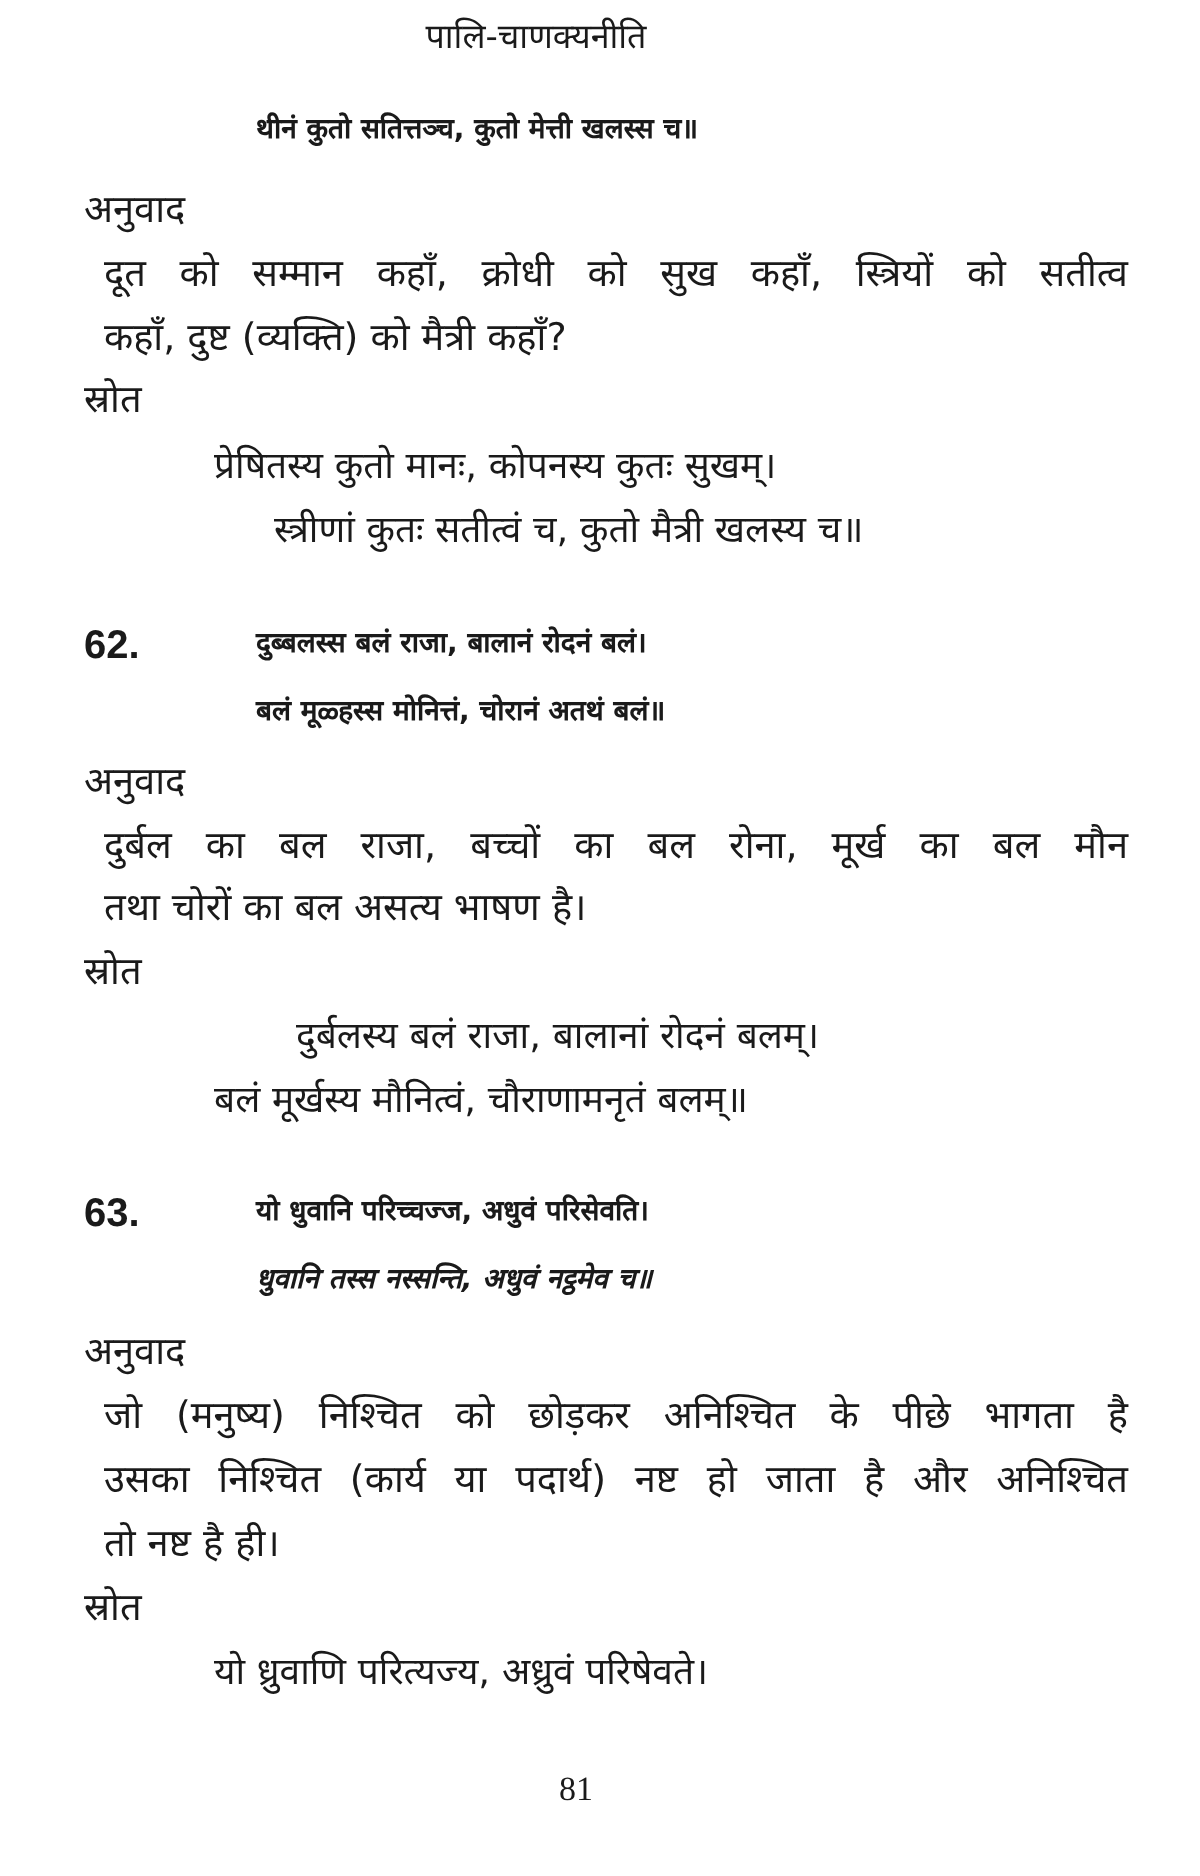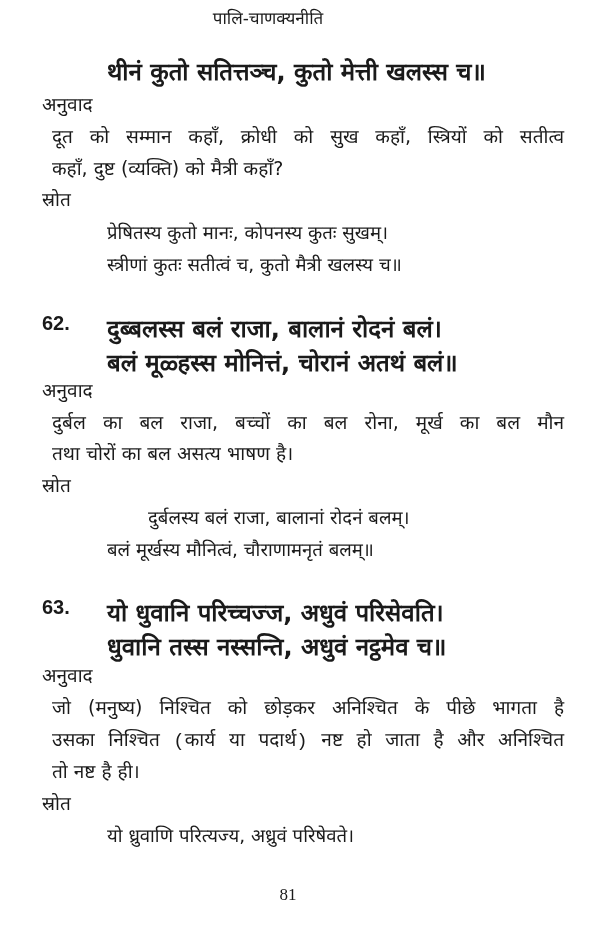--- a/index.html
+++ b/index.html
@@ -3,56 +3,56 @@
   <meta charset="utf-8">
   <style>
     html, body { margin: 0; padding: 0; background: #ffffff; }
     body {
       width: 600px; height: 938px; position: relative; overflow: hidden;
       color: #1a1a1a;
       font-family: "DejaVu Sans", "Liberation Sans", sans-serif;
     }
     .line { position: absolute; white-space: nowrap; }
     .header { top: 6px; left: 0; width: 536px; text-align: center; font-size: 17px; }
-    .verse { font-weight: bold; font-size: 24px; }
+    .verse { font-weight: bold; font-size: 14px; margin-left: 21px; }
     .label { font-size: 19px; left: 42px; }
     .prose { font-size: 19px; left: 42px; width: 512px; margin-left: 10px; }
     .justify { text-align: justify; text-align-last: justify; }
     .src { font-size: 18.5px; left: 107px; }
     .num { font-weight: bold; font-size: 20px; left: 42px; font-family: Liberation Sans, sans-serif; }
     .pagenum { top: 885px; left: 0; width: 576px; text-align: center; font-size: 17px; font-family: "Liberation Serif", "DejaVu Serif", serif; }
   </style>
 </head>
 <body>
 
 <div>
   <div class="line header">पालि-चाणक्यनीति</div>
 
   <div class="line verse" style="top:54px;left:107px;">थीनं कुतो सतित्तञ्च, कुतो मेत्ती खलस्स च॥</div>
   <div class="line label" style="top:91px;">अनुवाद</div>
   <div class="line prose justify" style="top:123px;">दूत को सम्मान कहाँ, क्रोधी को सुख कहाँ, स्त्रियों को सतीत्व</div>
   <div class="line prose" style="top:155px;">कहाँ, दुष्ट (व्यक्ति) को मैत्री कहाँ?</div>
   <div class="line label" style="top:186px;">स्रोत</div>
   <div class="line src" style="top:219px;">प्रेषितस्य कुतो मानः, कोपनस्य कुतः सुखम्।</div>
-  <div class="line src" style="top:251px;">स्त्रीणां कुतः सतीत्वं च, कुतो मैत्री खलस्य च॥</div>
+  <div class="line src" style="top:251px;margin-left:30px;">स्त्रीणां कुतः सतीत्वं च, कुतो मैत्री खलस्य च॥</div>
 
   <div class="line num" style="top:312px;">62.</div>
   <div class="line verse" style="top:311px;left:107px;">दुब्बलस्स बलं राजा, बालानं रोदनं बलं।</div>
   <div class="line verse" style="top:345px;left:107px;">बलं मूळ्हस्स मोनित्तं, चोरानं अतथं बलं॥</div>
   <div class="line label" style="top:377px;">अनुवाद</div>
   <div class="line prose justify" style="top:409px;">दुर्बल का बल राजा, बच्चों का बल रोना, मूर्ख का बल मौन</div>
   <div class="line prose" style="top:440px;">तथा चोरों का बल असत्य भाषण है।</div>
   <div class="line label" style="top:472px;">स्रोत</div>
   <div class="line src" style="top:504px;margin-left:41px;">दुर्बलस्य बलं राजा, बालानां रोदनं बलम्।</div>
   <div class="line src" style="top:536px;">बलं मूर्खस्य मौनित्वं, चौराणामनृतं बलम्॥</div>
 
   <div class="line num" style="top:596px;">63.</div>
   <div class="line verse" style="top:595px;left:107px;">यो धुवानि परिच्चज्ज, अधुवं परिसेवति।</div>
-  <div class="line verse" style="top:629px;left:107px;">धुवानि तस्स नस्सन्ति, अधुवं नट्ठमेव च॥</div>
+  <div class="line verse" style="top:629px;left:107px;font-style:italic;">धुवानि तस्स नस्सन्ति, अधुवं नट्ठमेव च॥</div>
   <div class="line label" style="top:662px;">अनुवाद</div>
   <div class="line prose justify" style="top:694px;">जो (मनुष्य) निश्चित को छोड़कर अनिश्चित के पीछे भागता है</div>
-  <div class="line prose justify" style="top:726px;font-family:Liberation Mono, monospace;">उसका निश्चित (कार्य या पदार्थ) नष्ट हो जाता है और अनिश्चित</div>
+  <div class="line prose justify" style="top:726px;">उसका निश्चित (कार्य या पदार्थ) नष्ट हो जाता है और अनिश्चित</div>
   <div class="line prose" style="top:758px;">तो नष्ट है ही।</div>
   <div class="line label" style="top:790px;">स्रोत</div>
   <div class="line src" style="top:822px;">यो ध्रुवाणि परित्यज्य, अध्रुवं परिषेवते।</div>
 
   <div class="line pagenum">81</div>
 </div>
 
 </body></html>

